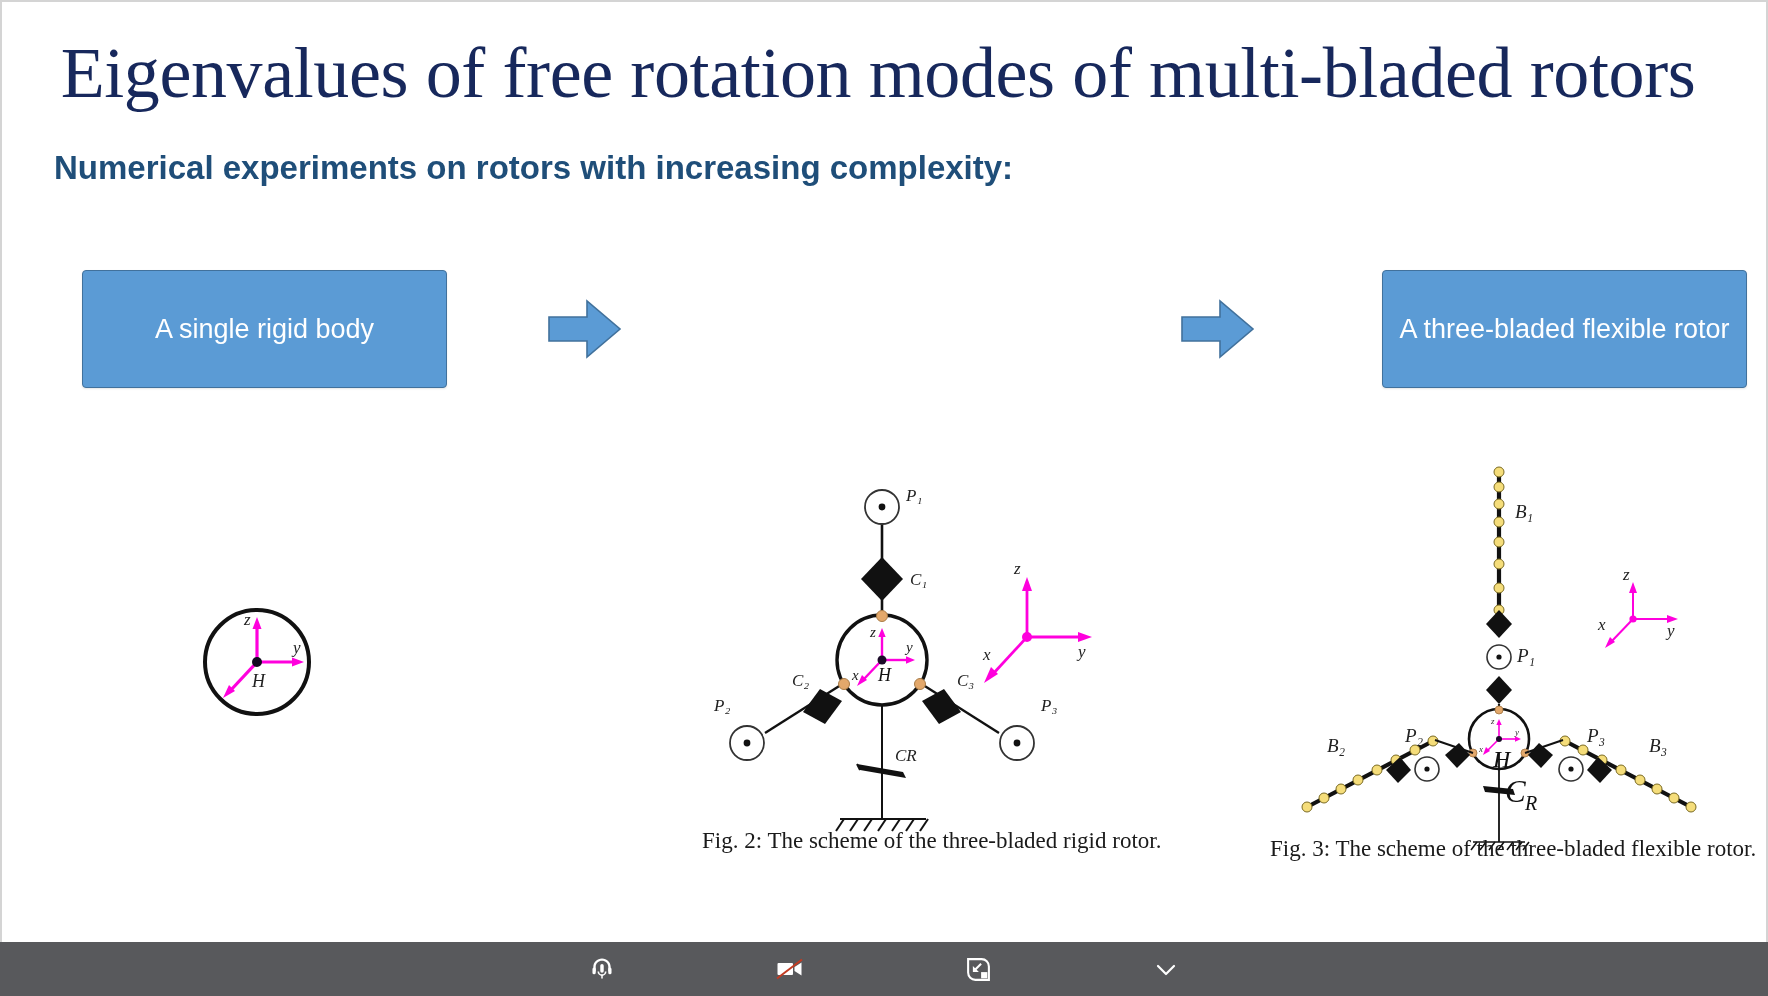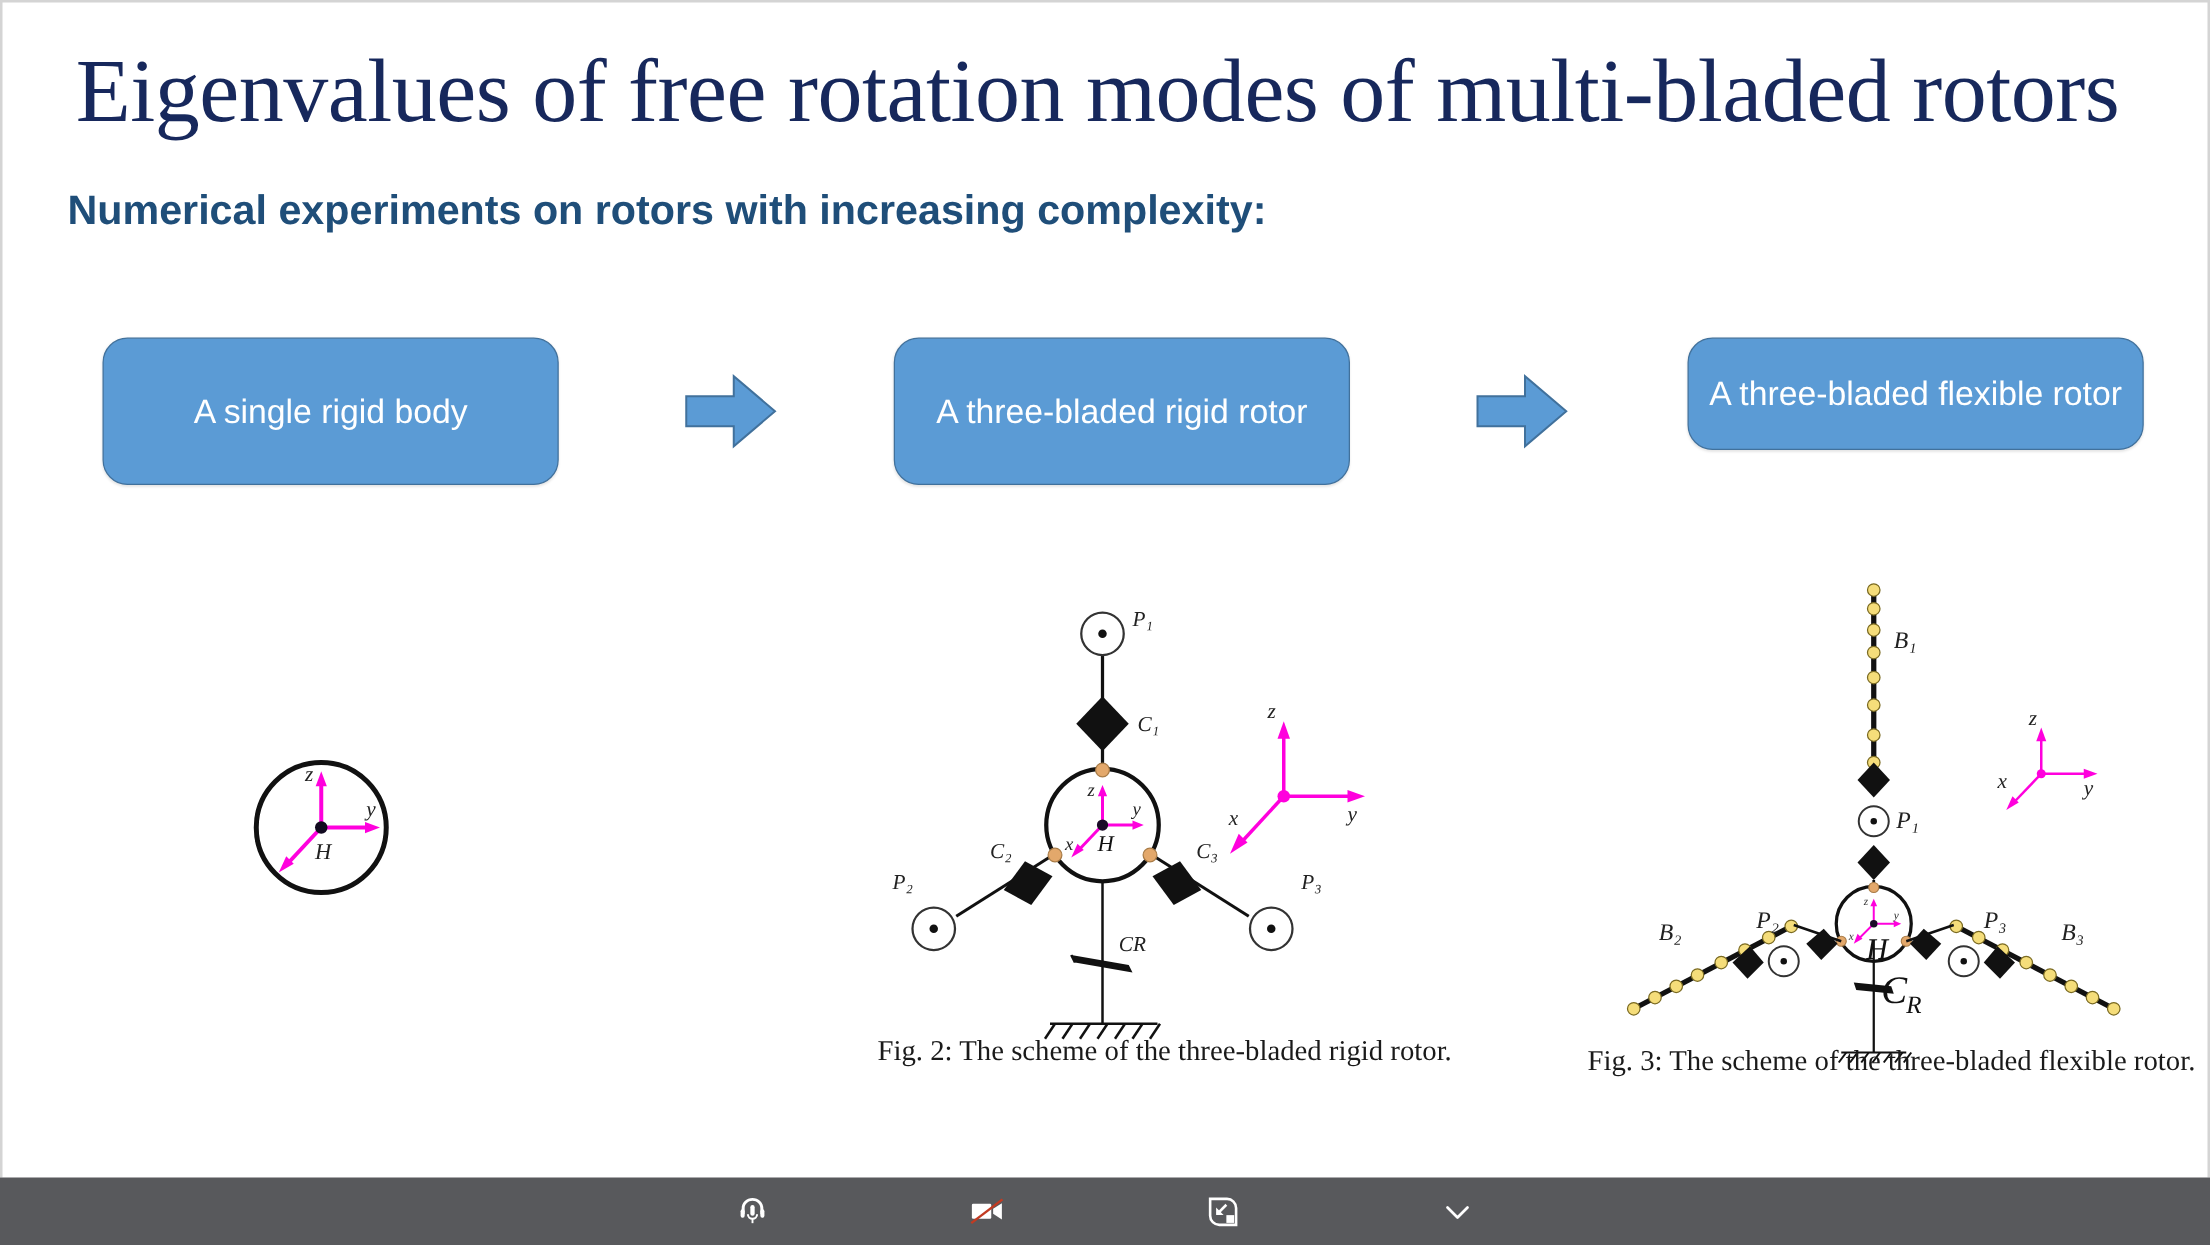--- a/index.html
+++ b/index.html
@@ -35,32 +35,32 @@
     color:#1f4e79;
     font-family:"Liberation Sans", sans-serif;
     white-space:nowrap;
     font-weight:bold;
   }
   
   .flowbox{
     position:absolute;
     background:#5b9bd5;
     border:1px solid #41719c;
-    border-radius:20px;
+    border-radius:4px;
     color:#ffffff;
     display:flex;align-items:center;justify-content:center;
     text-align:center;
     font-size:27px;line-height:1.28;
     box-sizing:border-box;
     padding:6px 16px;
     box-shadow:0 1px 2px rgba(0,0,0,0.10);
   }
   #box1{left:80px;top:268px;width:365px;height:118px;}
   #box2{left:713px;top:268px;width:365px;height:118px;}
-  #box3{left:1348px;top:268px;width:365px;height:90px;}
+  #box3{left:1380px;top:268px;width:365px;height:118px;}
   .arrow{position:absolute;}
   #arrow1{left:545px;top:295px;width:75px;height:65px;}
   #arrow2{left:1178px;top:295px;width:75px;height:65px;}
   
   .figwrap{position:absolute;}
   #fig1{left:190px;top:595px;width:130px;height:130px;}
   #fig2{left:690px;top:465px;width:430px;height:400px;}
   #fig3{left:1265px;top:450px;width:460px;height:420px;}
   .caption{
     position:absolute;
@@ -92,23 +92,20 @@
   <div id="subtitle">Numerical experiments on rotors with increasing complexity:</div>
 
   <div class="flowbox" id="box1">
     <span>A single rigid body</span>
   </div>
 
   <svg class="arrow" id="arrow1" viewBox="0 0 75 65">
     <polygon points="2,20 40,20 40,4 73,32 40,60 40,44 2,44" fill="#5b9bd5" stroke="#41719c" stroke-width="1.6"></polygon>
   </svg>
 
-  <div class="flowbox" id="box2">
-    <span>A three-bladed rigid rotor</span>
-  </div>
 
   <svg class="arrow" id="arrow2" viewBox="0 0 75 65">
     <polygon points="2,20 40,20 40,4 73,32 40,60 40,44 2,44" fill="#5b9bd5" stroke="#41719c" stroke-width="1.6"></polygon>
   </svg>
 
   <div class="flowbox" id="box3">
     <span>A three-bladed flexible rotor</span>
   </div>
 
   <svg class="figwrap" id="fig1" viewBox="0 0 130 130">

